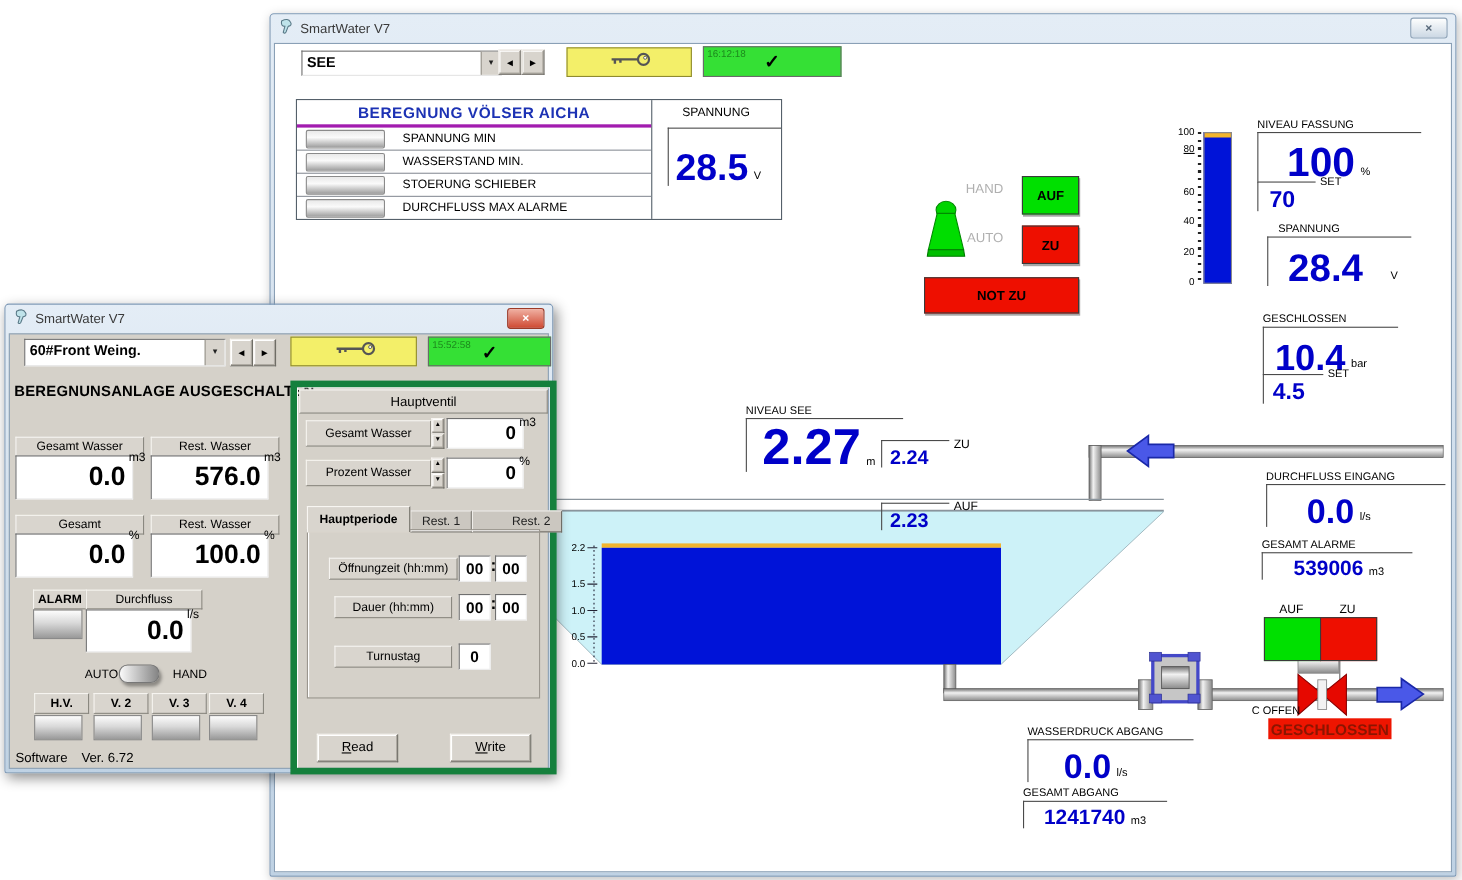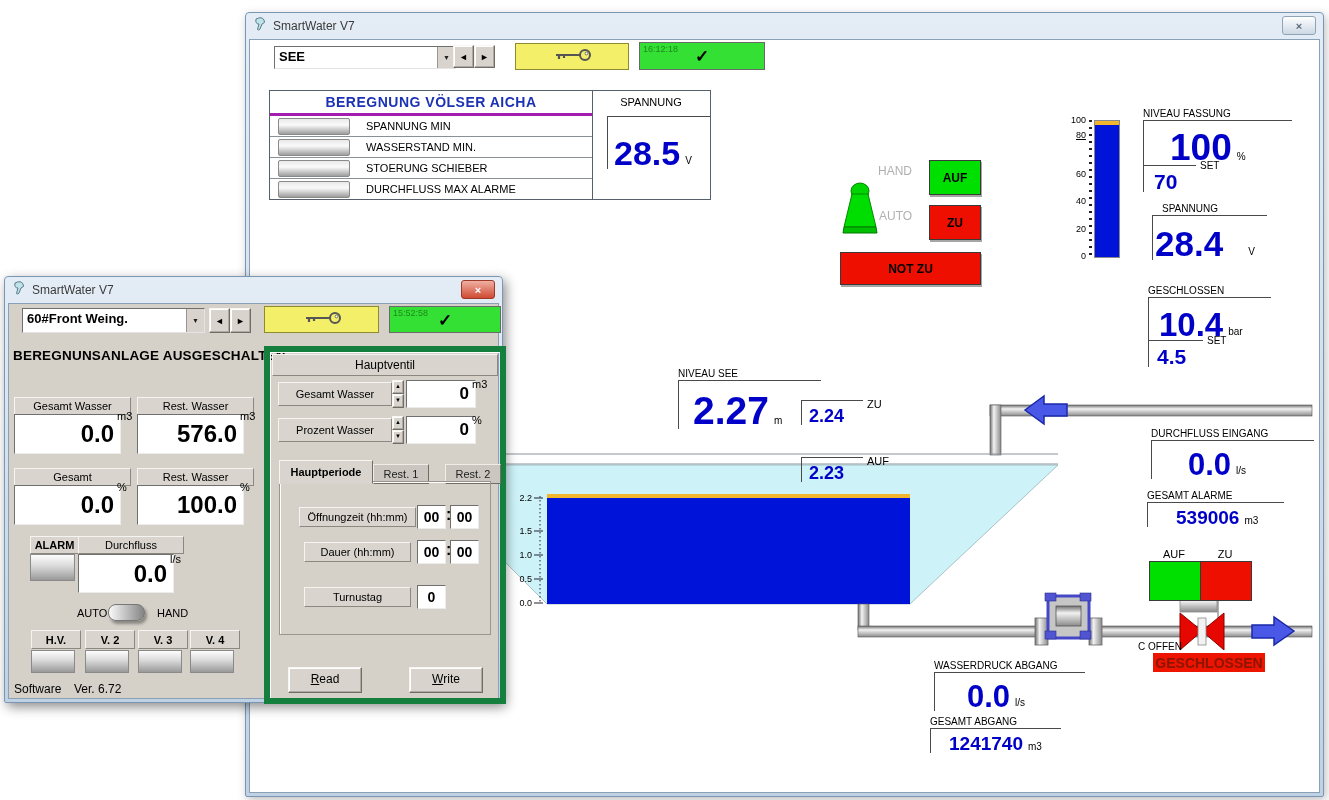--- a/index.html
+++ b/index.html
@@ -225,42 +225,42 @@
         <span class="bunit">%</span>
       </div>
       <div class="box" style="width:42px;height:26px;padding-left:10px;">
         <span class="bval" style="font-size:21px;">70</span>
         <span class="suplbl">SET</span>
       </div>
     </div>
 
     <div class="disp" style="left:902px;top:163px;">
       <div class="lbl" style="padding-left:10px;">SPANNUNG</div>
-      <div class="box" style="width:112px;height:44px;padding-left:2px;gap:20px;">
+      <div class="box" style="width:112px;height:44px;padding-left:18px;gap:20px;">
         <span class="bval" style="font-size:35px;">28.4</span>
         <span class="bunit">V</span>
       </div>
     </div>
 
     <div class="disp" style="left:898px;top:245px;">
       <div class="lbl">GESCHLOSSEN</div>
       <div class="box" style="width:112px;height:42px;padding-left:10px;">
         <span class="bval" style="font-size:33px;">10.4</span>
         <span class="bunit">bar</span>
       </div>
       <div class="box" style="width:46px;height:26px;padding-left:8px;">
         <span class="bval" style="font-size:21px;">4.5</span>
         <span class="suplbl">SET</span>
       </div>
     </div>
 
     <div class="disp" style="left:428px;top:328px;">
       <div class="lbl">NIVEAU SEE</div>
       <div class="box" style="width:128px;height:48px;padding-left:14px;">
-        <span class="bval" style="font-size:39px;">2.27</span>
+        <span class="bval" style="font-size:46px;">2.27</span>
         <span class="bunit">m</span>
       </div>
     </div>
     <div class="box disp" style="left:551px;top:332px;width:54px;height:24px;padding-left:7px;">
       <span class="bval" style="font-size:18px;">2.24</span>
       <span class="suplbl" style="top:-3px;font-size:11px;">ZU</span>
     </div>
     <div class="box disp" style="left:551px;top:364px;width:54px;height:24px;padding-left:7px;">
       <span class="bval" style="font-size:18px;">2.23</span>
       <span class="suplbl" style="top:-3px;font-size:11px;">AUF</span>
@@ -394,21 +394,21 @@
       <div class="hdrlbl abs" style="left:8px;top:66px;width:112px;height:22px;">Prozent Wasser</div>
       <div class="abs" style="left:122px;top:64px;width:12px;height:26px;">
         <div class="btn95" style="height:12px;font-size:6px;text-align:center;line-height:11px;">▲</div>
         <div class="btn95" style="height:12px;font-size:6px;text-align:center;line-height:11px;">▼</div>
       </div>
       <div class="field abs" style="left:136px;top:64px;width:62px;height:26px;font-size:17px;">0</div>
       <div class="abs" style="left:202px;top:62px;font-size:11px;">%</div>
 
       <div class="tab active" style="left:9px;top:108px;width:92px;height:22px;">Hauptperiode</div>
       <div class="tab idle" style="left:103px;top:112px;width:54px;height:18px;">Rest. 1</div>
-      <div class="tab idle" style="left:175px;top:112px;width:54px;height:18px;">Rest. 2</div>
+      <div class="tab idle" style="left:159px;top:112px;width:54px;height:18px;padding-left:26px;">Rest. 2</div>
       <div class="abs" style="left:9px;top:129px;width:210px;height:152px;border:1px solid #9a968e;box-shadow:inset 1px 1px 0 #fff;">
 
         <div class="hdrlbl abs" style="left:19px;top:25px;width:115px;height:18px;">Öffnungzeit (hh:mm)</div>
         <div class="field abs" style="left:137px;top:23px;width:27px;height:22px;font-size:14px;justify-content:center;padding:0;">00</div>
         <div class="abs" style="left:166px;top:24px;font-weight:bold;">:</div>
         <div class="field abs" style="left:170px;top:23px;width:27px;height:22px;font-size:14px;justify-content:center;padding:0;">00</div>
 
         <div class="hdrlbl abs" style="left:24px;top:60px;width:105px;height:18px;">Dauer (hh:mm)</div>
         <div class="field abs" style="left:137px;top:58px;width:27px;height:22px;font-size:14px;justify-content:center;padding:0;">00</div>
         <div class="abs" style="left:166px;top:59px;font-weight:bold;">:</div>

